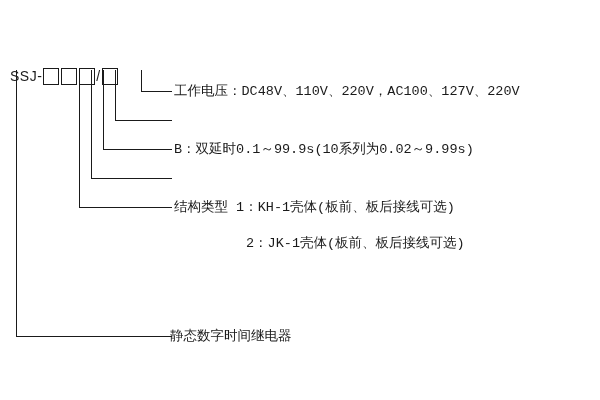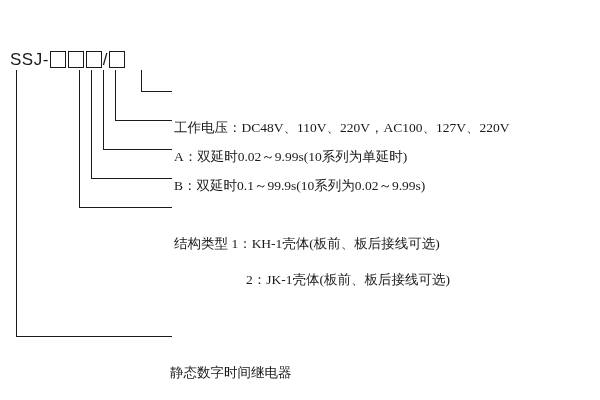--- a/index.html
+++ b/index.html
@@ -15,22 +15,22 @@
     overflow: hidden;
   }
   #root {
     position: relative;
     width: 600px;
     height: 400px;
   }
   .code-line {
     position: absolute;
     left: 10px;
-    top: 50px;
-    font-size: 17px;
+    top: 68px;
+    font-size: 14px;
     letter-spacing: 0.5px;
     white-space: nowrap;
     font-family: "Liberation Sans", sans-serif;
   }
   .code-line .seg {
     display: inline-block;
   }
   .code-line .box {
     display: inline-block;
     width: 14px;
@@ -39,22 +39,21 @@
     vertical-align: middle;
     margin: 0 1px;
     position: relative;
     top: -1px;
   }
   .desc {
     position: absolute;
     font-size: 13.5px;
     white-space: nowrap;
     line-height: 1;
-    font-family: Liberation Serif, serif;
-    margin-top: 36px;
+    font-family: Liberation Mono, monospace;
   }
   .leader {
     position: absolute;
     background: #1a1a1a;
   }
   .vline {
     width: 1px;
   }
   .hline {
     height: 1px;
@@ -81,19 +80,18 @@
   <div class="leader vline" style="left:91px; top:70px; height:109px;"></div>
   <div class="leader hline" style="left:91px; top:178px; width:81px;"></div>
 
   <div class="leader vline" style="left:79px; top:70px; height:138px;"></div>
   <div class="leader hline" style="left:79px; top:207px; width:93px;"></div>
 
   <div class="leader vline" style="left:16px; top:70px; height:267px;"></div>
   <div class="leader hline" style="left:16px; top:336px; width:156px;"></div>
 
   <div class="desc" style="left:174px; top:85px;">工作电压：DC48V、110V、220V，AC100、127V、220V</div>
-  <div class="desc" style="left:174px; top:114px;">A：双延时0.02～9.99s(10系列为单延时)</div>
   <div class="desc" style="left:174px; top:143px;">B：双延时0.1～99.9s(10系列为0.02～9.99s)</div>
   <div class="desc" style="left:174px; top:201px;">结构类型 1：KH-1壳体(板前、板后接线可选)</div>
   <div class="desc" style="left:246px; top:237px;text-align:center;">2：JK-1壳体(板前、板后接线可选)</div>
   <div class="desc" style="left:170px; top:330px;">静态数字时间继电器</div>
 
 </div>
 
 </body></html>

